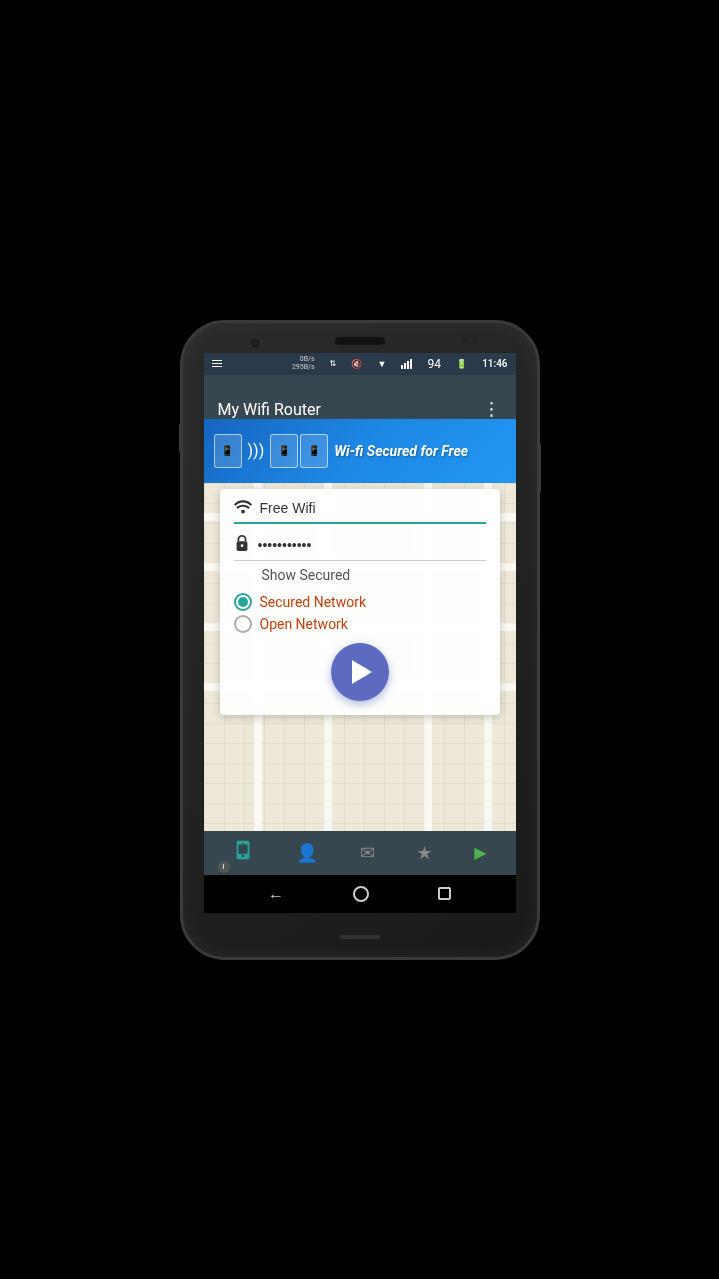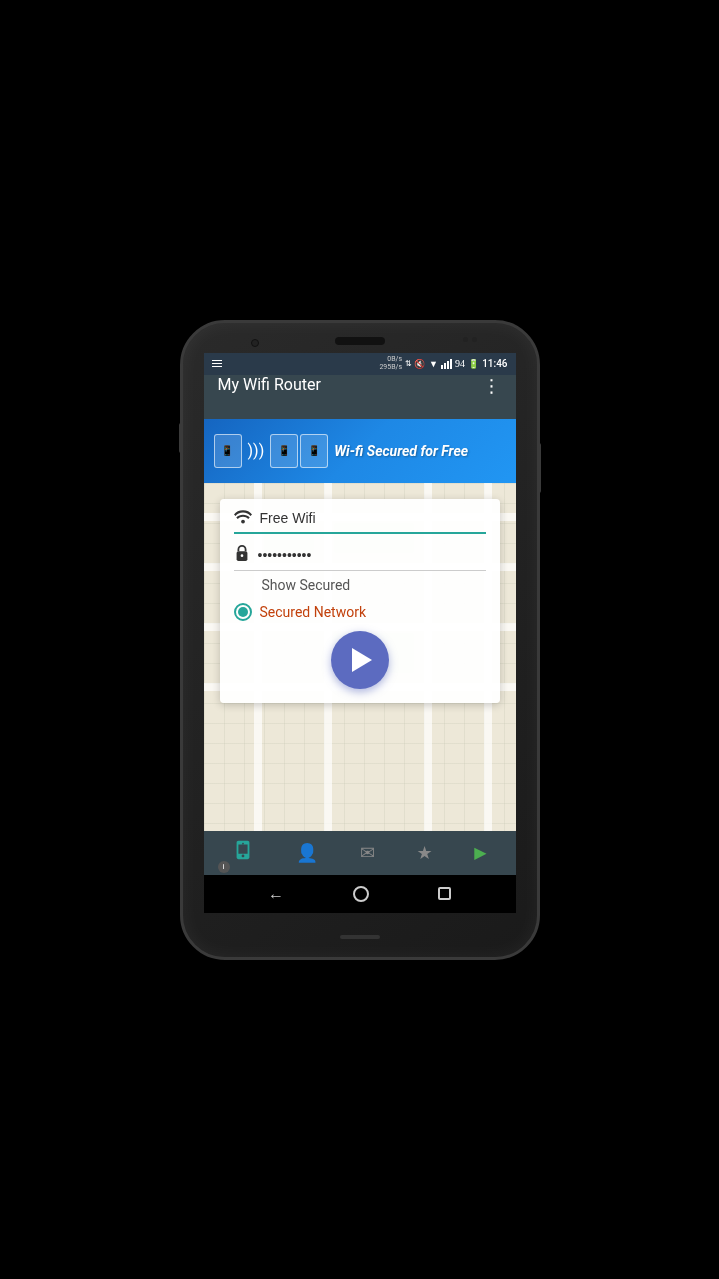--- a/index.html
+++ b/index.html
@@ -86,37 +86,37 @@
       flex-shrink: 0;
     }
     .status-left {
       display: flex;
       align-items: center;
       gap: 4px;
     }
     .status-right {
       display: flex;
       align-items: center;
-      gap: 3px;
+      gap: 15px;
       font-size: 8px;
       color: #fff;
     }
     .status-text-small {
       font-size: 7px;
       color: #ccc;
       line-height: 1.1;
       text-align: right;
     }
 
     
     .app-bar {
       background: #37474f;
       height: 44px;
       display: flex;
-      align-items: flex-start;
+      align-items: flex-end;
       justify-content: space-between;
       padding: 0 14px;
       flex-shrink: 0;
     }
     .app-title {
       color: #fff;
       font-size: 16px;
       font-weight: 400;
     }
     .more-icon {
@@ -197,21 +197,21 @@
     }
     .map-block {
       position: absolute;
       background: #d4e6c3;
       border-radius: 2px;
     }
 
     
     .form-overlay {
       position: absolute;
-      top: 16px;
+      top: 6px;
       left: 16px;
       right: 16px;
       background: rgba(255,255,255,0.95);
       border-radius: 4px;
       padding: 10px 14px 14px;
       box-shadow: 0 2px 8px rgba(0,0,0,0.2);
     }
 
     .input-group {
       display: flex;
@@ -430,21 +430,21 @@
 
         <span style="color:#fff;font-size:9px;">▼</span>
 
         <div style="display:flex;gap:1px;align-items:flex-end;">
           <div style="width:2px;height:4px;background:#fff;"></div>
           <div style="width:2px;height:6px;background:#fff;"></div>
           <div style="width:2px;height:8px;background:#fff;"></div>
           <div style="width:2px;height:10px;background:#fff;"></div>
         </div>
 
-        <span style="color:#fff;font-size:10px;font-family:Liberation Serif, serif;">94</span>
+        <span style="color:#fff;font-size:12px;">94</span>
         <span style="color:#fff;font-size:9px;">🔋</span>
 
         <span style="color:#fff;font-size:10px;font-weight:500;">11:46</span>
       </div>
     </div>
 
     <div class="app-bar">
       <span class="app-title">My Wifi Router</span>
       <span class="more-icon">⋮</span>
     </div>
@@ -512,20 +512,24 @@
 
         <span class="show-password-btn">Show Secured</span>
 
         <div class="radio-group">
           <div class="radio-btn">
             <div class="radio-inner"></div>
           </div>
           <span class="radio-label">Secured Network</span>
         </div>
 
+        <div class="radio-group">
+          <div class="radio-unselected"></div>
+          <span class="radio-label">Open Network</span>
+        </div>
 
         <div class="play-btn-container">
           <div class="play-btn">
             <div class="play-triangle"></div>
           </div>
         </div>
 
       </div>
     </div>
 

